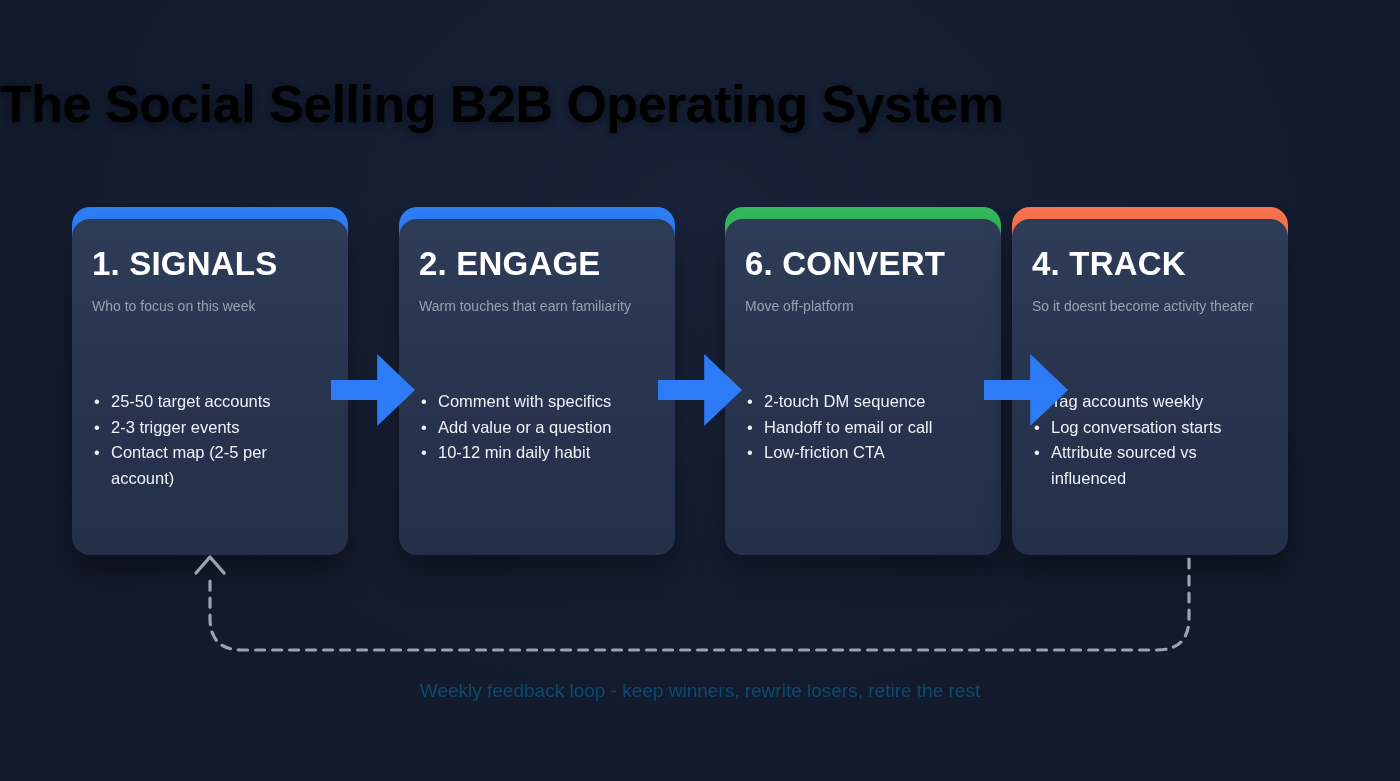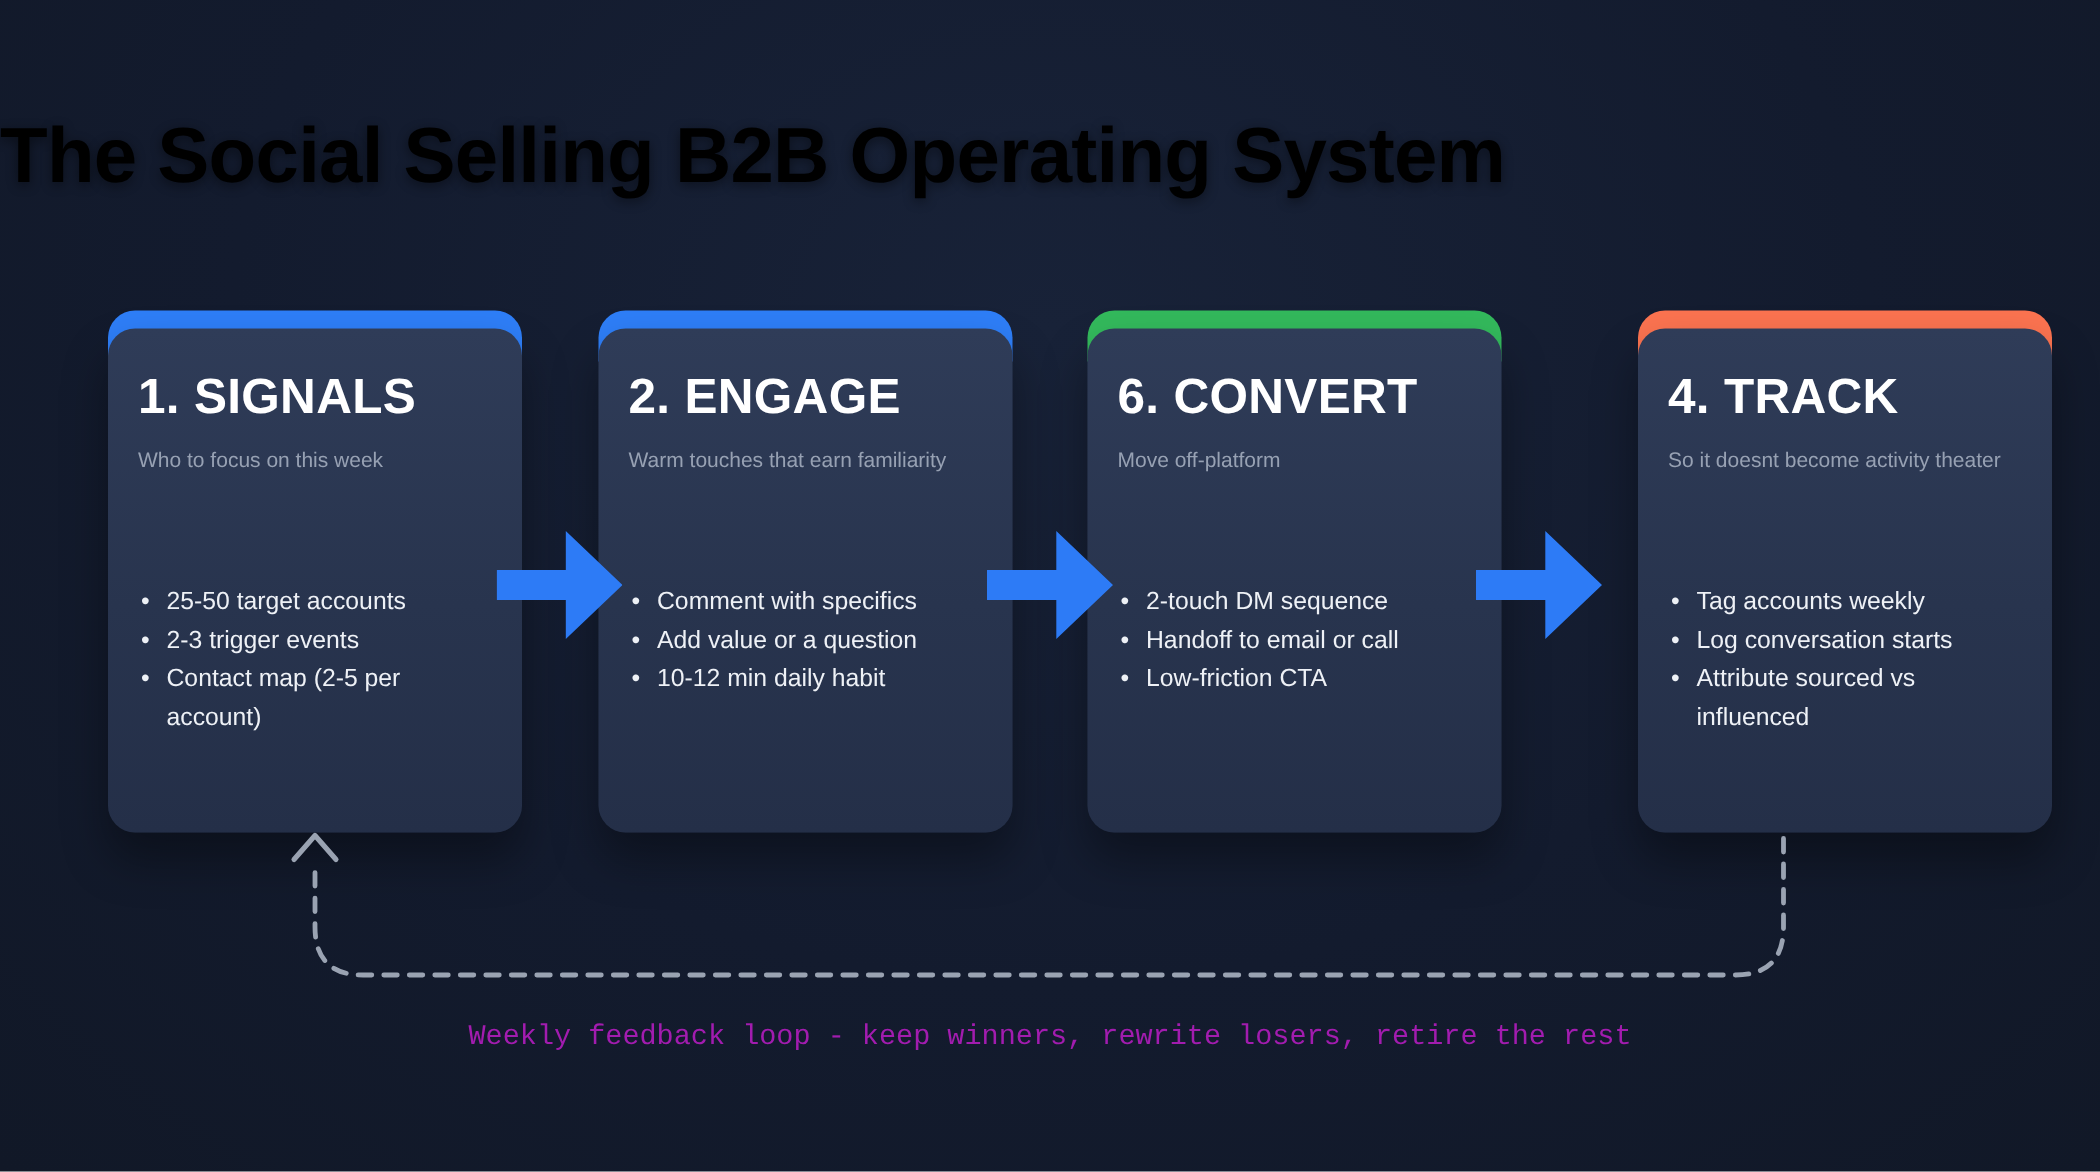--- a/index.html
+++ b/index.html
@@ -59,21 +59,21 @@
   }
   .a1 { left: 331px; }
   .a2 { left: 658px; }
   .a3 { left: 984px; }
 
   .loop-svg { position: absolute; top: 0; left: 0; width: 1400px; height: 781px; pointer-events: none; }
 
   .loop-caption {
     position: absolute; top: 680px; left: 0; width: 100%;
     text-align: center;
-    font-size: 19px; color: #a21caf; font-family: Liberation Mono, monospace;
+    font-size: 19px; color: #0c4a6e;
   }
 </style>
 </head>
 <body>
 
 <div class="stage">
 
   <h1 class="title">The Social Selling B2B Operating System</h1>
 
   <div class="card" style="left:72px">
@@ -108,21 +108,21 @@
       <h2>6. CONVERT</h2>
       <div class="subtitle">Move off-platform</div>
       <ul>
         <li>2-touch DM sequence</li>
         <li>Handoff to email or call</li>
         <li>Low-friction CTA</li>
       </ul>
     </div>
   </div>
 
-  <div class="card" style="left:1092px">
+  <div class="card" style="left:1012px">
     <div class="accent" style="background: rgb(251, 115, 80);"></div>
     <div class="body">
       <h2>4. TRACK</h2>
       <div class="subtitle">So it doesnt become activity theater</div>
       <ul>
         <li>Tag accounts weekly</li>
         <li>Log conversation starts</li>
         <li>Attribute sourced vs influenced</li>
       </ul>
     </div>

